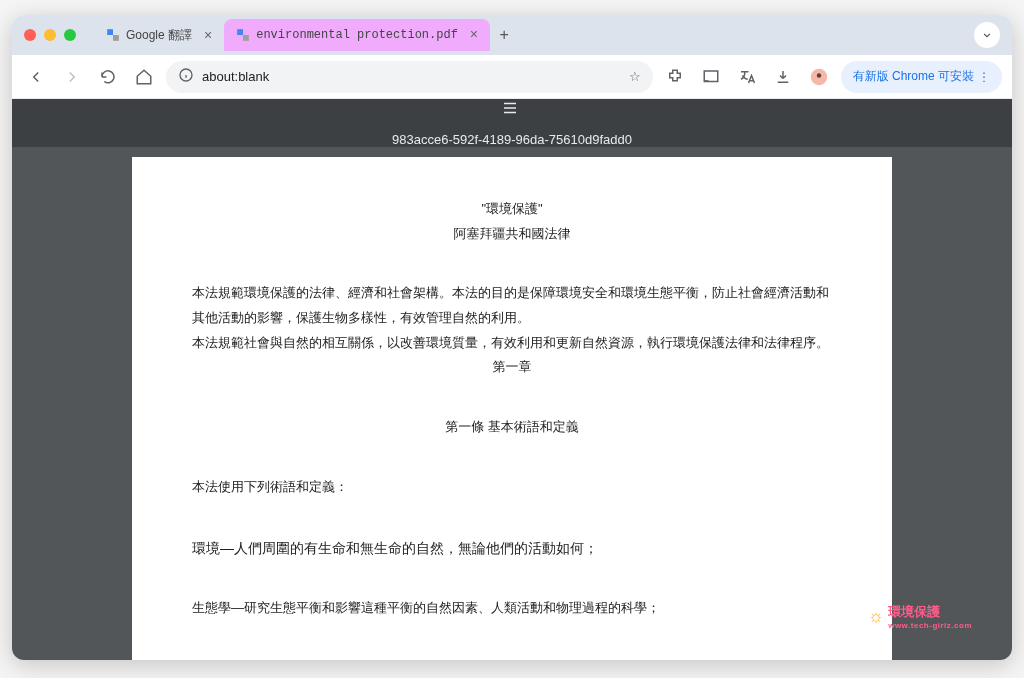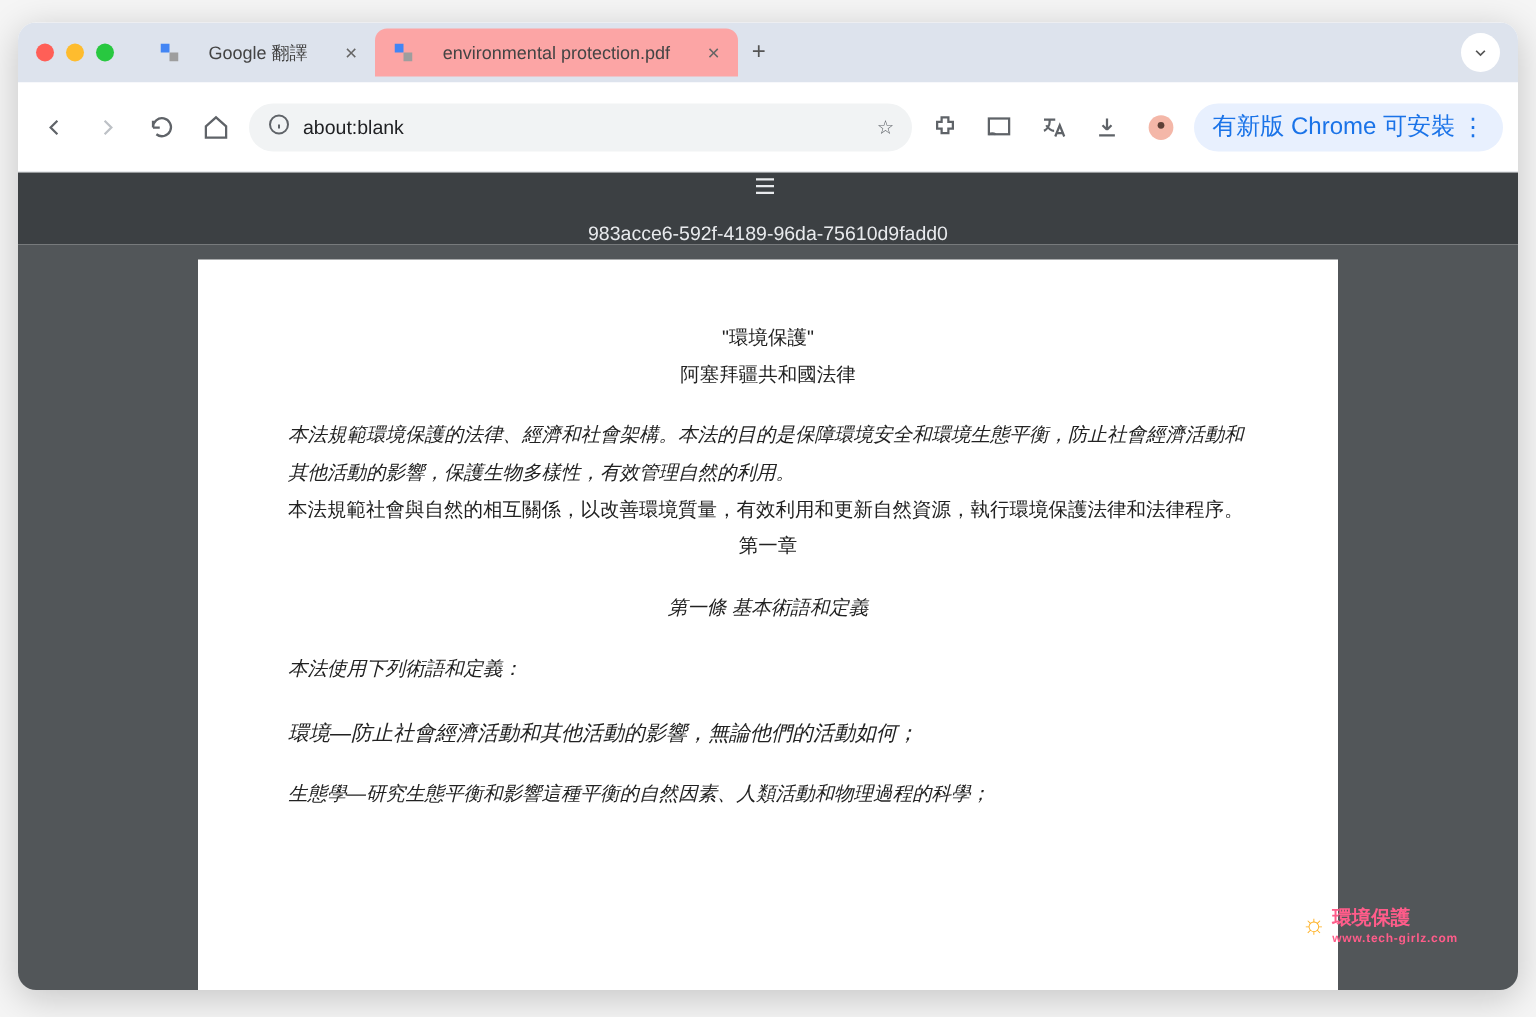--- a/index.html
+++ b/index.html
@@ -4,50 +4,50 @@
 <style>
 * { margin: 0; padding: 0; box-sizing: border-box; }
 body { font-family: -apple-system, "SF Pro", Arial, sans-serif; background: #f5f5f5; width: 1024px; height: 678px; overflow: hidden; }
 
 .window { width: 1000px; height: 645px; margin: 15px auto; background: #fff; border-radius: 12px; overflow: hidden; box-shadow: 0 5px 25px rgba(0,0,0,0.2); display: flex; flex-direction: column; }
 
 .tabbar { height: 40px; background: #dde3ed; display: flex; align-items: center; padding: 0 12px; }
 .traffic { display: flex; gap: 8px; margin-right: 18px; }
 .traffic span { width: 12px; height: 12px; border-radius: 50%; }
 .tred { background: #ff5f57; } .tyel { background: #febc2e; } .tgrn { background: #28c840; }
-.tab { display: flex; align-items: center; height: 32px; padding: 0 12px; font-size: 12px; color: #444; border-radius: 8px 8px 0 0; gap: 19px; }
-.tab.active { background: #fca5a5; }
+.tab { display: flex; align-items: center; height: 32px; padding: 0 12px; font-size: 12px; color: #444; border-radius: 8px 8px 0 0; gap: 6px; }
+.tab.active { background: #f0abfc; font-family: Liberation Mono, monospace; }
 .tab .fav { width: 14px; height: 14px; display: flex; align-items: center; justify-content: center; }
 .tab .close { color: #666; font-size: 14px; margin-left: 6px; }
 .newtab { width: 28px; height: 28px; display: flex; align-items: center; justify-content: center; color: #555; font-size: 16px; }
 .dropbtn { margin-left: auto; width: 26px; height: 26px; background: #fff; border-radius: 50%; display: flex; align-items: center; justify-content: center; color: #555; }
 
-.addrbar { height: 60px; background: #fff; display: flex; align-items: center; padding: 0 10px; gap: 8px; border-bottom: 1px solid #e8eaed; }
+.addrbar { height: 44px; background: #fff; display: flex; align-items: center; padding: 0 10px; gap: 8px; border-bottom: 1px solid #e8eaed; }
 .icbtn { width: 28px; height: 28px; display: flex; align-items: center; justify-content: center; color: #5f6368; border-radius: 50%; }
 .icbtn svg { width: 18px; height: 18px; }
 .omnibox { flex: 1; height: 32px; background: #f1f3f4; border-radius: 16px; display: flex; align-items: center; padding: 0 12px; gap: 8px; font-size: 13px; color: #202124; }
 .omnibox .site { color: #5f6368; }
 .omnibox .star { margin-left: auto; color: #5f6368; }
-.chip { height: 32px; padding: 0 12px; background: #e8f0fe; color: #1a73e8; border-radius: 16px; display: flex; align-items: center; font-size: 16px; gap: 4px; }
+.chip { height: 32px; padding: 0 12px; background: #e8f0fe; color: #1a73e8; border-radius: 16px; display: flex; align-items: center; font-size: 12px; gap: 4px; }
 
 .pdfbar { height: 48px; background: #3c4043; display: flex; align-items: center; padding: 0 14px; color: #e8eaed; gap: 12px; font-size: 13px; flex-direction: column; }
 .pdfbar .menu { width: 22px; }
 .pdfname { font-weight: 500; }
 .pdfcenter { display: flex; align-items: center; gap: 8px; margin: 0 auto; }
 .pagebox { background: #202124; border: 1px solid #5f6368; width: 36px; height: 24px; text-align: center; color: #fff; border-radius: 2px; font-size: 12px; line-height: 22px; }
 .sep { width: 1px; height: 22px; background: #5f6368; margin: 0 6px; }
 .zoomtxt { font-size: 11px; font-weight: bold; }
 .circlebtn { width: 28px; height: 28px; border: 1px solid #5f6368; border-radius: 50%; display: flex; align-items: center; justify-content: center; }
 .pdfright { margin-left: auto; display: flex; gap: 18px; }
 .pdfright svg, .pdfcenter svg, .pdfbar .menu svg { width: 18px; height: 18px; }
 
 .viewer { flex: 1; background: #525659; display: flex; justify-content: center; padding-top: 10px; overflow: hidden; position: relative; }
 .page { width: 760px; background: #fff; padding: 40px 60px 60px; font-size: 13px; color: #222; line-height: 1.9; }
 .page .center { text-align: center; }
-.page .mt20 { margin-top: 16px; font-style: italic; }
+.page .mt20 { margin-top: 35px; }
 .page .mt40 { }
 .page .bold { font-size: 14px; font-weight: 500; }
 
 .watermark { position: absolute; bottom: 30px; right: 40px; color: #ff5c8a; font-size: 13px; font-weight: bold; display: flex; align-items: center; gap: 4px; }
 .watermark .sub { font-size: 8px; color: #ff5c8a; font-weight: bold; letter-spacing: 0.5px; }
 .watermark .sun { color: #ffb020; font-size: 18px; }
 </style>
 </head>
 <body>
 
@@ -195,21 +195,21 @@
 
   <div class="viewer">
     <div class="page">
       <div class="center">"環境保護"</div>
       <div class="center">阿塞拜疆共和國法律</div>
       <div class="mt20">本法規範環境保護的法律、經濟和社會架構。本法的目的是保障環境安全和環境生態平衡，防止社會經濟活動和其他活動的影響，保護生物多樣性，有效管理自然的利用。</div>
       <div class="mt40">本法規範社會與自然的相互關係，以改善環境質量，有效利用和更新自然資源，執行環境保護法律和法律程序。</div>
       <div class="center mt40">第一章</div>
       <div class="center mt20">第一條 基本術語和定義</div>
       <div class="mt20">本法使用下列術語和定義：</div>
-      <div class="mt20 bold">環境—防止社會經濟活動和其他活動的影響，無論他們的活動如何；</div>
+      <div class="mt20 bold">環境—人們周圍的有生命和無生命的自然，無論他們的活動如何；</div>
       <div class="mt20">生態學—研究生態平衡和影響這種平衡的自然因素、人類活動和物理過程的科學；</div>
 
     </div>
     <div class="watermark">
       <span class="sun">☼</span>
       <div>
         <div>環境保護</div>
         <div class="sub">www.tech-girlz.com</div>
       </div>
     </div>

